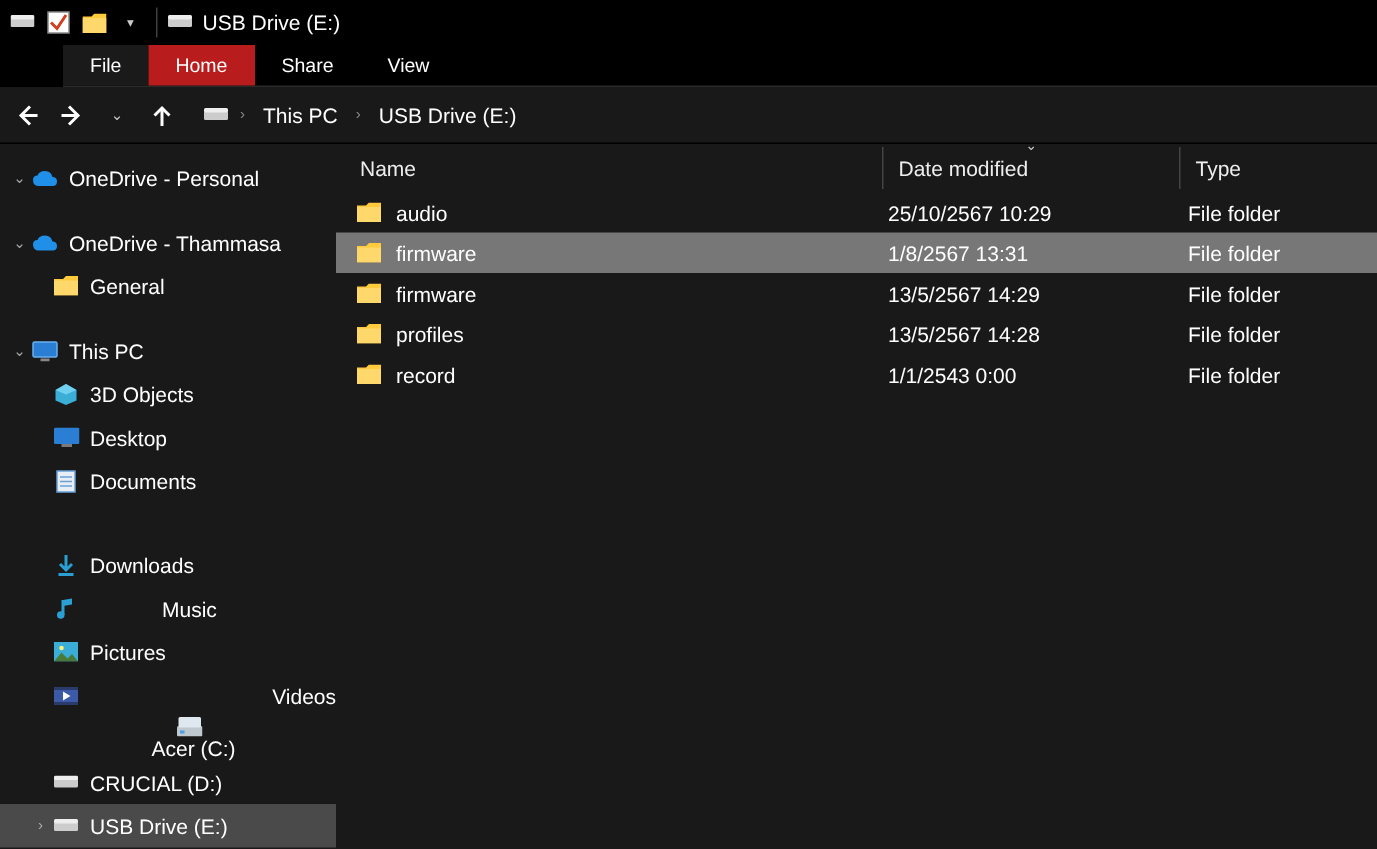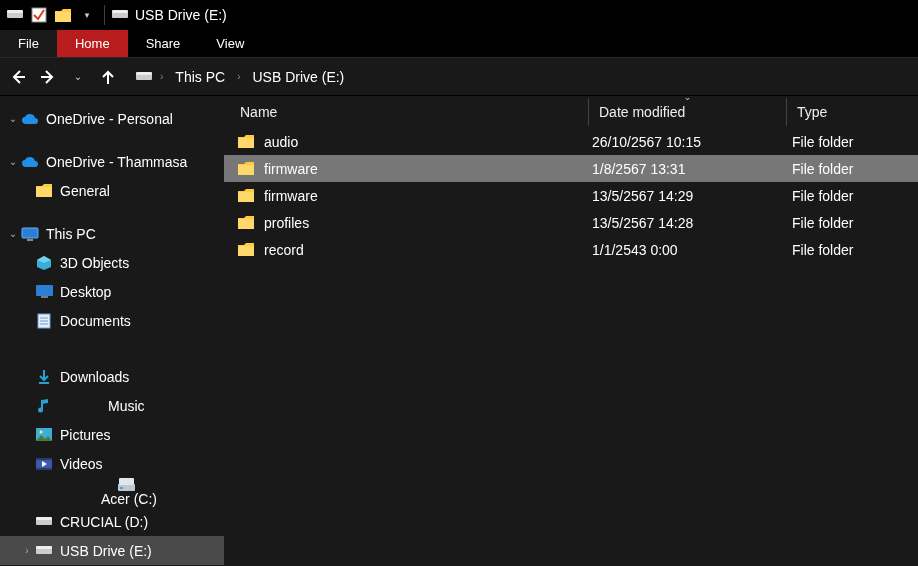--- a/index.html
+++ b/index.html
@@ -7,21 +7,21 @@
 
   
   .titlebar { height: 30px; background: #000; display: flex; align-items: center; padding: 0 4px; }
   .titlebar .qa-icons { display: flex; align-items: center; gap: 2px; }
   .titlebar .qa-icon { width: 22px; height: 22px; display: flex; align-items: center; justify-content: center; }
   .titlebar .sep { width: 1px; height: 20px; background: #404040; margin: 0 6px; }
   .titlebar .title-icon { width: 18px; height: 18px; display: flex; align-items: center; justify-content: center; margin-right: 6px;}
   .titlebar .window-title { font-size: 14px; }
 
   
-  .ribbon { height: 28px; background: #000; display: flex; align-items: stretch; border-bottom: 1px solid #2a2a2a; }
+  .ribbon { height: 28px; background: #000; display: flex; align-items: stretch; border-bottom: 1px solid #2a2a2a; margin-left: 42px; }
   .ribbon .tab { padding: 0 18px; display: flex; align-items: center; font-size: 13px; cursor: default; }
   .ribbon .file-tab { background: #1a1a1a; }
   .ribbon .tab.active { background: #b91c1c; }
   
   
   .navbar { height: 38px; background: #191919; display: flex; align-items: center; padding: 0 8px; gap: 10px; border-bottom: 1px solid #000; }
   .navbtn { width: 20px; height: 20px; display: flex; align-items: center; justify-content: center; cursor: pointer; }
   .nav-small { font-size: 10px; color: #ccc;}
   .address { display: flex; align-items: center; gap: 6px; margin-left: 8px; font-size: 14px; }
   .address .crumb { padding: 2px 4px; cursor: pointer; }
@@ -232,21 +232,21 @@
     <div class="tree-item" style="padding-left:34px;">
       <span class="tree-icon">
         <svg width="16" height="13" viewBox="0 0 16 13">
             <rect x="0" y="0" width="16" height="13" fill="#3baed8"></rect>
             <circle cx="5" cy="4" r="1.5" fill="#fff176"></circle>
             <path d="M0 13 L5 7 L9 11 L12 8 L16 13 Z" fill="#4a7a3a"></path>
           </svg>
       </span>
       <span class="tree-label">Pictures</span>
     </div>
-    <div class="tree-item" style="padding-left:34px;">
+    <div class="tree-item" style="padding-left:34px;justify-content:space-between;">
       <span class="tree-icon">
         <svg width="16" height="12" viewBox="0 0 16 12">
             <rect x="0" y="0" width="16" height="12" fill="#3b5aa8"></rect>
             <rect x="0" y="0" width="16" height="2" fill="#2a3a6a"></rect>
             <rect x="0" y="10" width="16" height="2" fill="#2a3a6a"></rect>
             <path d="M6 3 L11 6 L6 9 Z" fill="#fff"></path>
           </svg>
       </span>
       <span class="tree-label">Videos</span>
     </div>
@@ -296,21 +296,21 @@
     </div>
     <div class="rows" id="rows">
         <div class="row">
           <span class="icon">
             <svg class="svg-folder" viewBox="0 0 16 13">
               <path d="M0 2 L6 2 L8 0 L16 0 L16 13 L0 13 Z" fill="#ffcb3d"></path>
               <rect x="0" y="3" width="16" height="10" fill="#ffd86b"></rect>
             </svg>
           </span>
           <span class="name">audio</span>
-          <span class="date">26/10/2567 10:15</span>
+          <span class="date">25/10/2567 10:29</span>
           <span class="type">File folder</span>
         </div>
         <div class="row selected">
           <span class="icon">
             <svg class="svg-folder" viewBox="0 0 16 13">
               <path d="M0 2 L6 2 L8 0 L16 0 L16 13 L0 13 Z" fill="#ffcb3d"></path>
               <rect x="0" y="3" width="16" height="10" fill="#ffd86b"></rect>
             </svg>
           </span>
           <span class="name">firmware</span>

